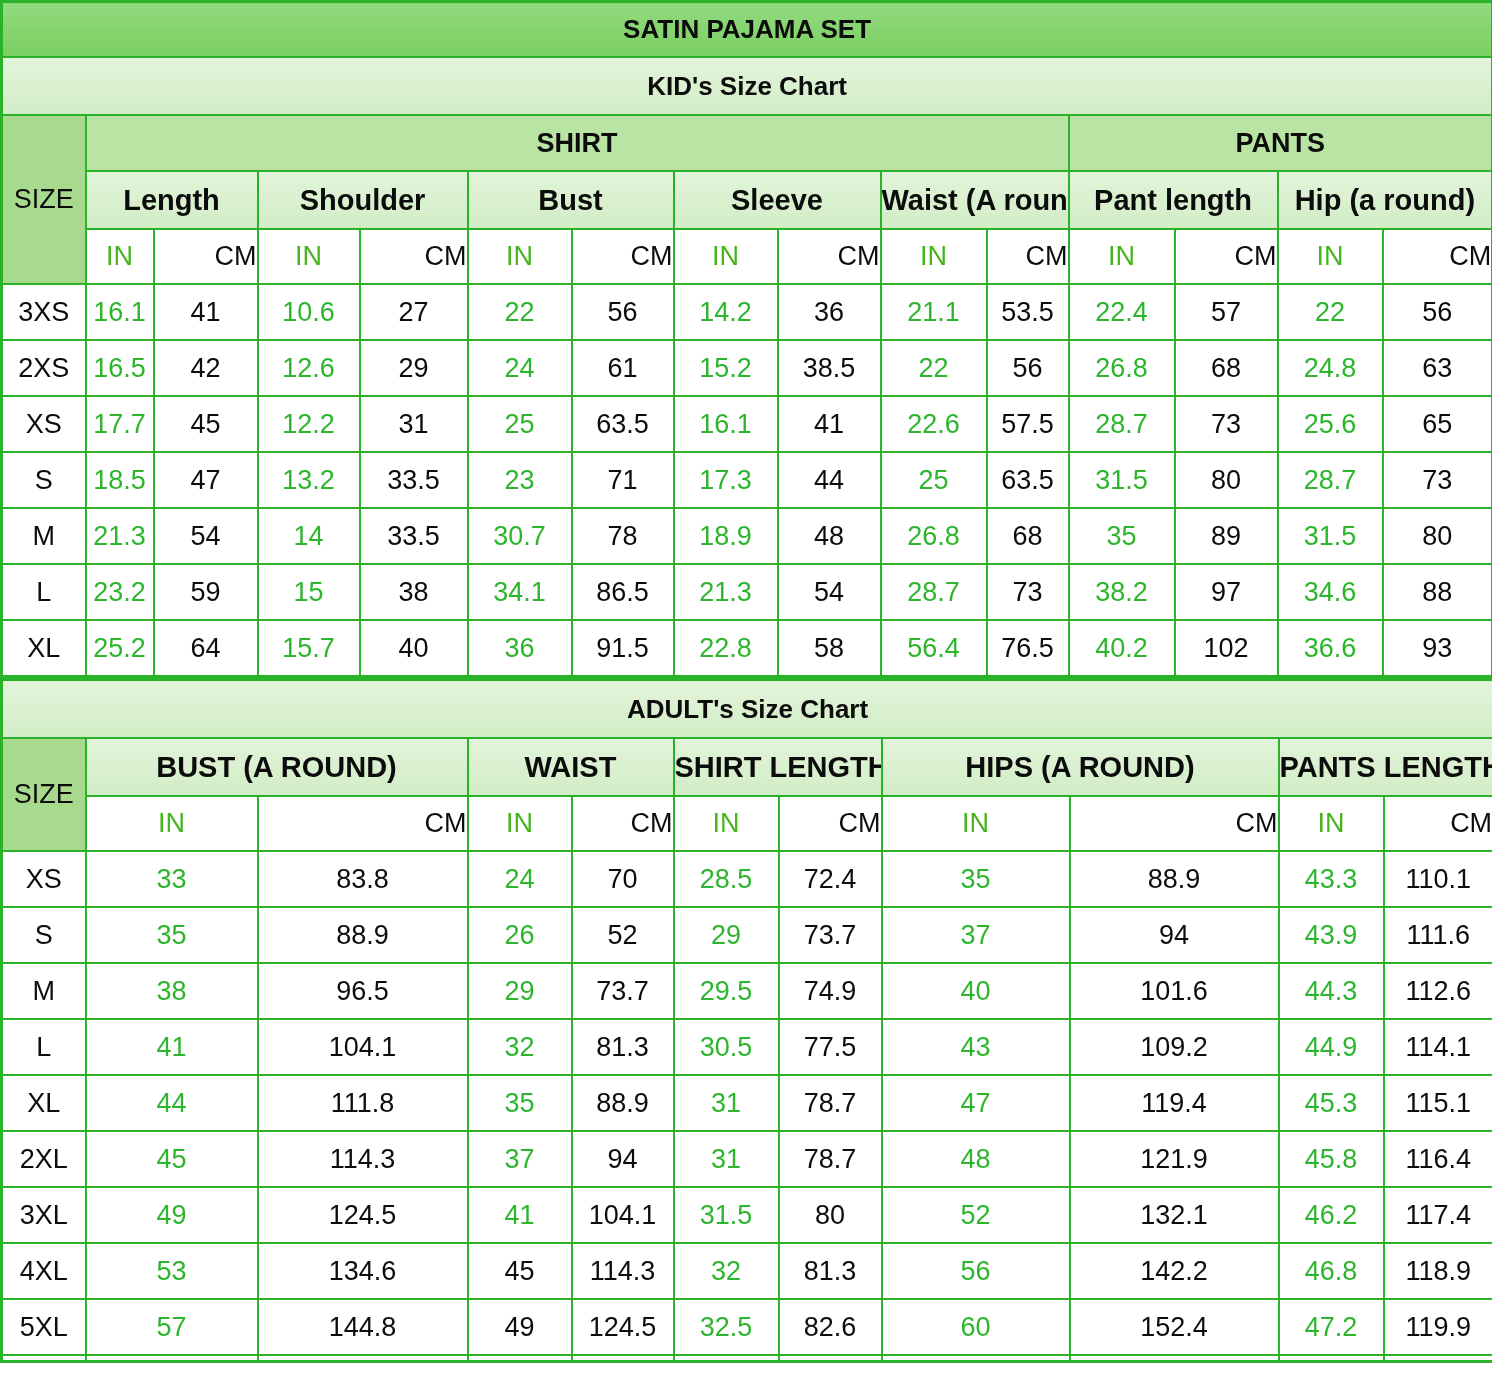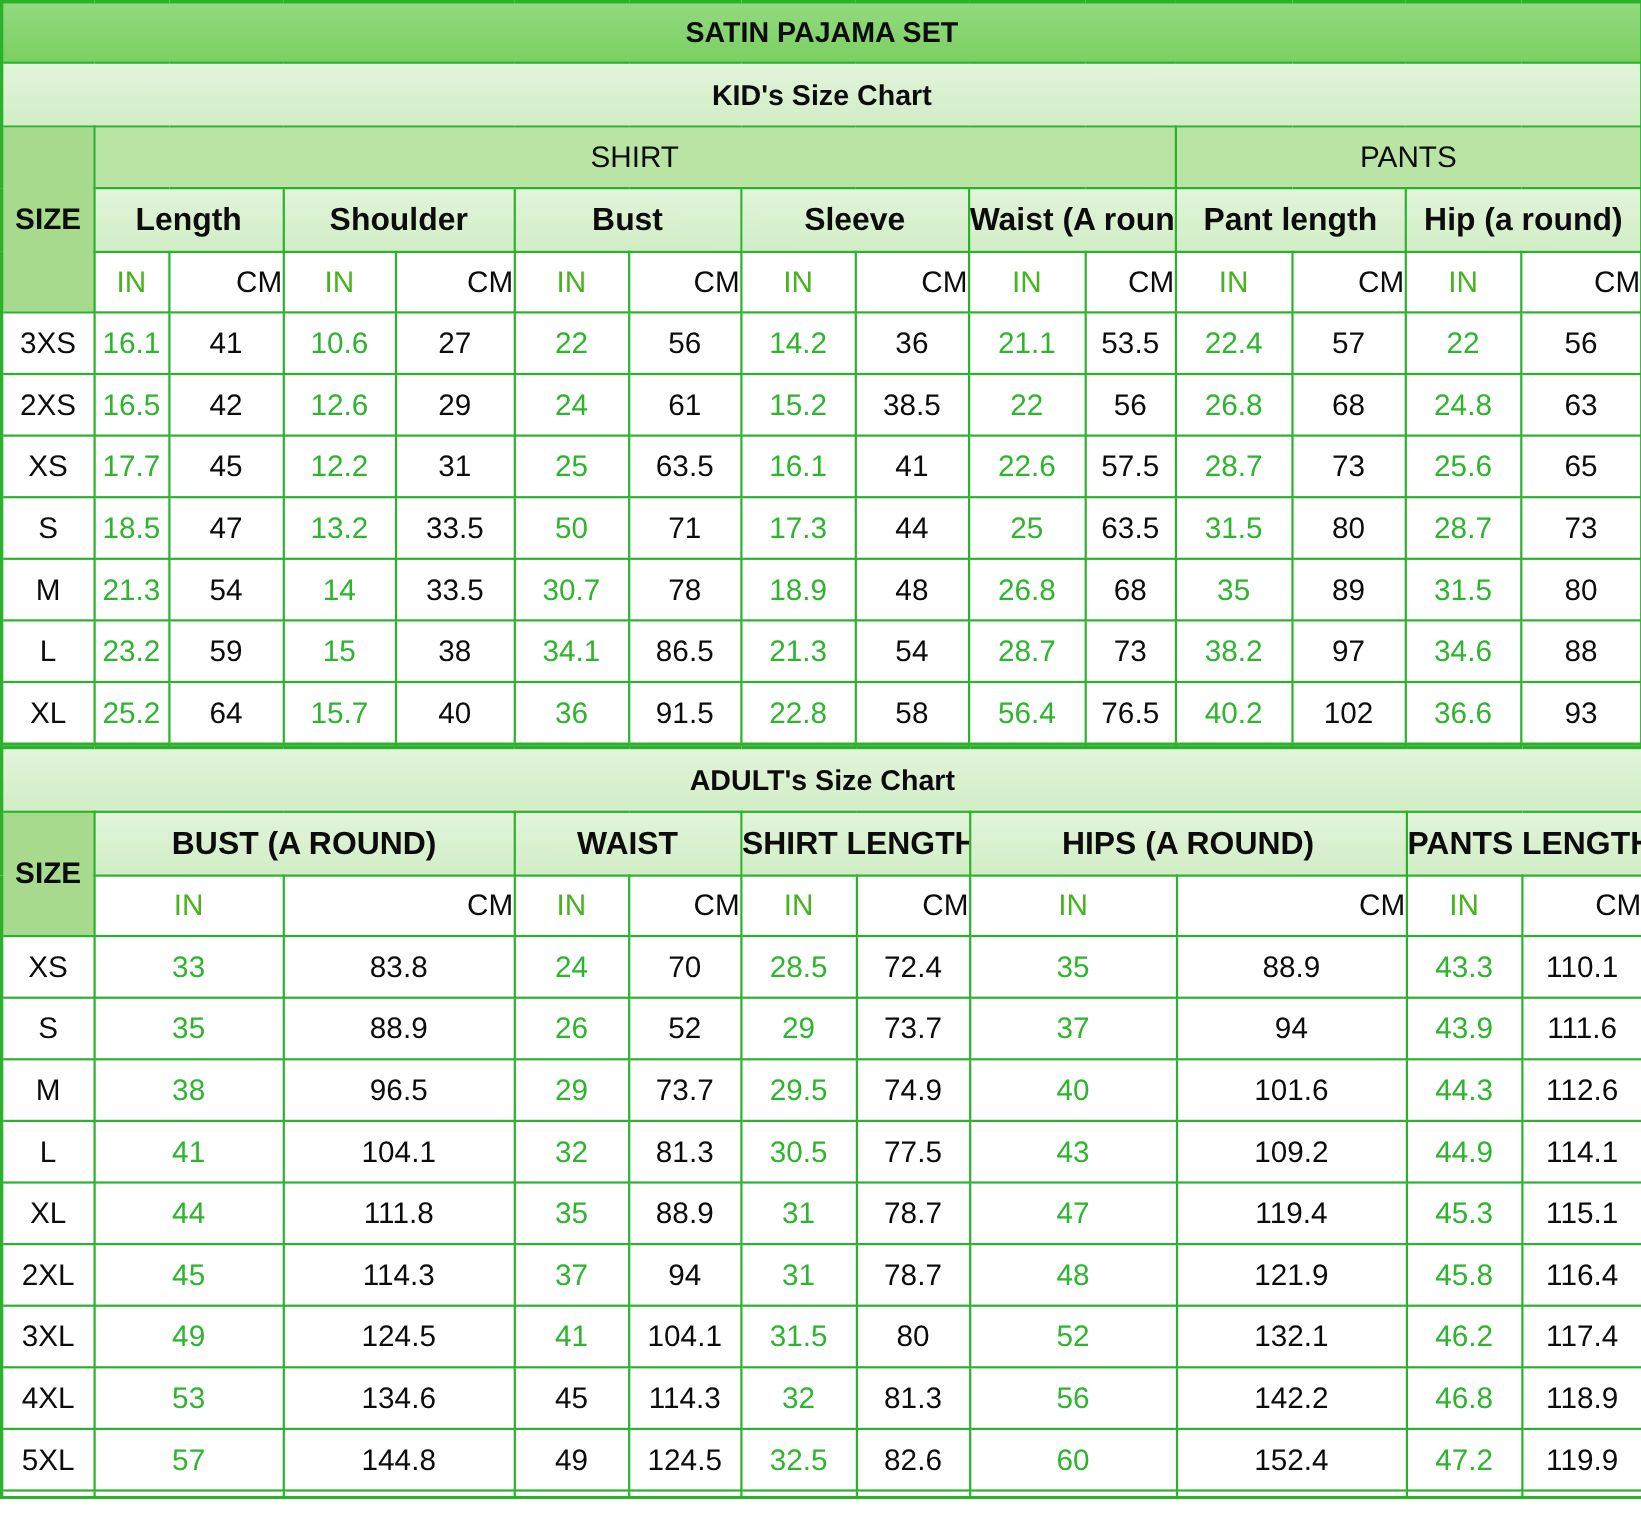--- a/index.html
+++ b/index.html
@@ -5,24 +5,24 @@
   html,body{margin:0;padding:0;background:#ffffff;}
   body{width:1492px;font-family:"Liberation Sans",sans-serif;color:var(--text,#0c0c0c);}
   table{border-collapse:collapse;table-layout:fixed;width:1492px;}
   td,th{border:2px solid var(--border,#2ab32a);text-align:center;vertical-align:middle;
         padding:0;overflow:hidden;white-space:nowrap;font-weight:normal;}
   table{border:3px solid var(--border,#2ab32a);}
   .title{height:53px;font-weight:bold;font-size:26px;
          background:linear-gradient(180deg,var(--title-top,#92da7e),var(--title-bot,#7bcf62));}
   .subtitle{height:56px;font-weight:bold;font-size:26px;
          background:linear-gradient(180deg,var(--pale-top,#e2f4da),var(--pale-bot,#d2edc6));}
-  .band{height:54px;font-weight:normal;font-size:27px;background:var(--band,#b9e4a3);}
+  .band{height:54px;font-weight:bold;font-size:27px;background:var(--band,#b9e4a3);}
   .sub{height:56px;font-weight:bold;font-size:29px;
          background:linear-gradient(180deg,var(--pale-top,#e2f4da),var(--pale-bot,#d2edc6));}
-  .size-head{font-weight:bold;font-size:27px;background:var(--size-bg,#a7da8d);}
+  .size-head{font-weight:normal;font-size:27px;background:var(--size-bg,#a7da8d);}
   .unit{height:53px;font-size:27px;background:#fff;}
   .unit.in{color:var(--in-green,#46b41c);margin-top:29px;}
   .unit.cm{color:var(--text,#0c0c0c);text-align:right;}
   tr.data td{height:54px;font-size:27px;background:#fff;}
   td.g{color:var(--val-green,#2db52d);}
   td.k{color:var(--text,#0c0c0c);}
   td.size-label{color:var(--text,#0c0c0c);}
   tr.partial td{height:4px;background:#fff;}
 </style>
 </head>
@@ -135,21 +135,21 @@
         <td class="val k">73</td>
         <td class="val g">25.6</td>
         <td class="val k">65</td>
       </tr>
       <tr class="data">
         <td class="size-label">S</td>
         <td class="val g">18.5</td>
         <td class="val k">47</td>
         <td class="val g">13.2</td>
         <td class="val k">33.5</td>
-        <td class="val g">50</td>
+        <td class="val g">23</td>
         <td class="val k">71</td>
         <td class="val g">17.3</td>
         <td class="val k">44</td>
         <td class="val g">25</td>
         <td class="val k">63.5</td>
         <td class="val g">31.5</td>
         <td class="val k">80</td>
         <td class="val g">28.7</td>
         <td class="val k">73</td>
       </tr>

